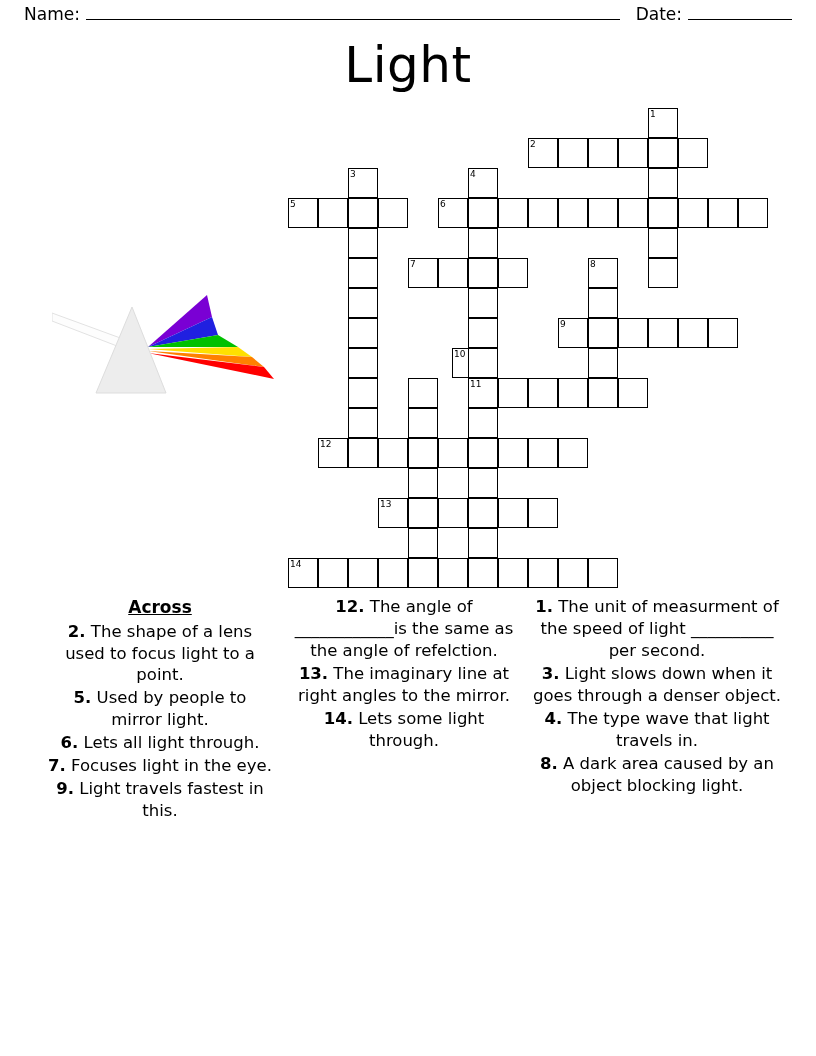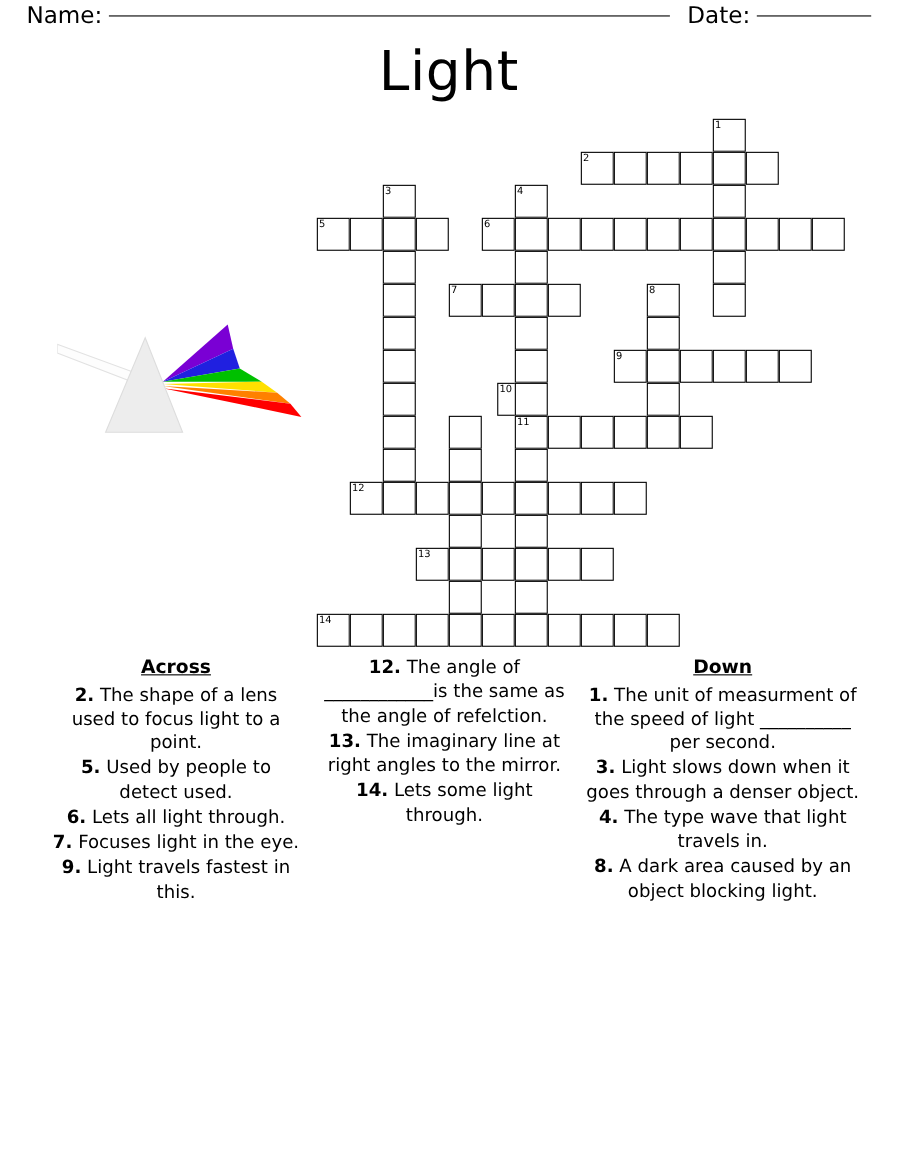--- a/index.html
+++ b/index.html
@@ -16,23 +16,23 @@
     overflow: hidden;
   }
 
   
   .header {
     position: absolute;
     top: 2px;
     left: 24px;
     right: 24px;
     height: 22px;
-    font-size: 21px;
+    font-size: 17px;
     display: flex;
-    align-items: flex-start;
+    align-items: flex-end;
   }
   .header .name-label { white-space: nowrap; }
   .header .name-rule {
     flex: 1 1 auto;
     border-bottom: 1px solid #000;
     margin: 0 6px 4px 6px;
     height: 12px;
   }
   .header .date-label { white-space: nowrap; margin-left: 10px; }
   .header .date-rule {
@@ -264,33 +264,32 @@
     <div class="cell" style="left: 588px; top: 558px;"></div>
     <div class="cell" style="left: 408px; top: 528px;"></div>
     <div class="cell" style="left: 468px; top: 528px;"></div>
   </div>
 
 <div class="clues">
 
   <div class="col col-1">
     <h3>Across</h3>
     <p class="clue"><b>2.</b><span> The shape of a lens used to focus light to a point.</span></p>
-    <p class="clue"><b>5.</b><span> Used by people to detect used.</span></p>
+    <p class="clue"><b>5.</b><span> Used by people to mirror light.</span></p>
     <p class="clue"><b>6.</b><span> Lets all light through.</span></p>
     <p class="clue"><b>7.</b><span> Focuses light in the eye.</span></p>
     <p class="clue"><b>9.</b><span> Light travels fastest in this.</span></p>
   </div>
 
   <div class="col col-2">
     <p class="clue"><b>12.</b><span> The angle of ____________is the same as the angle of refelction.</span></p>
     <p class="clue"><b>13.</b><span> The imaginary line at right angles to the mirror.</span></p>
     <p class="clue"><b>14.</b><span> Lets some light through.</span></p>
   </div>
 
   <div class="col col-3">
-    <h3>Down</h3>
     <p class="clue"><b>1.</b><span> The unit of measurment of the speed of light __________ per second.</span></p>
     <p class="clue"><b>3.</b><span> Light slows down when it goes through a denser object.</span></p>
     <p class="clue"><b>4.</b><span> The type wave that light travels in.</span></p>
     <p class="clue"><b>8.</b><span> A dark area caused by an object blocking light.</span></p>
   </div>
 
 </div>
 
 </body></html>

